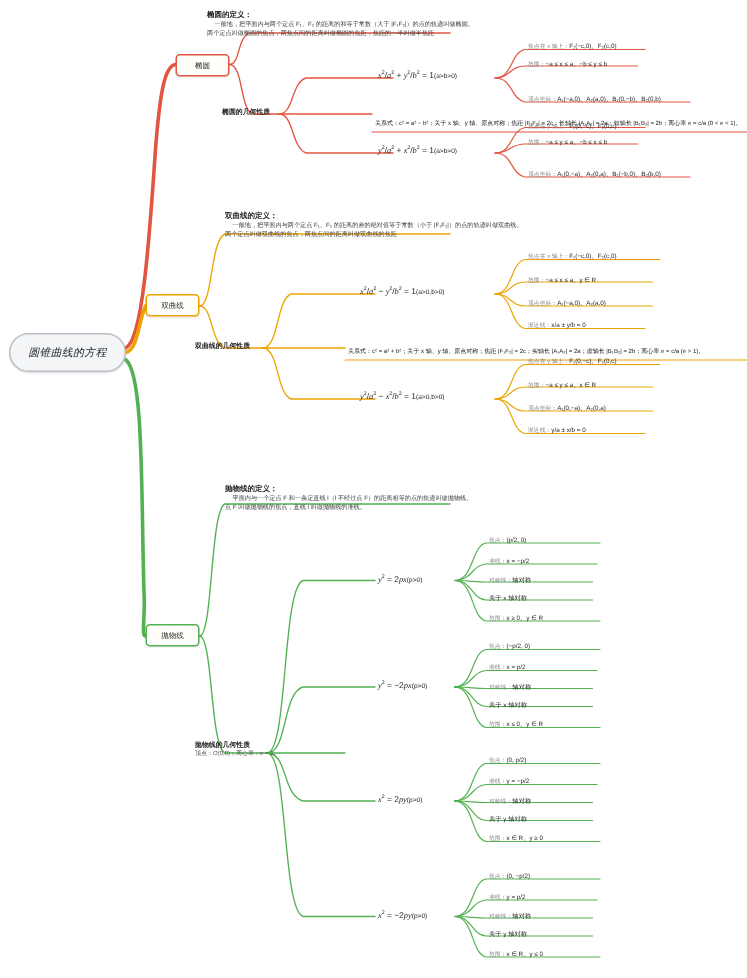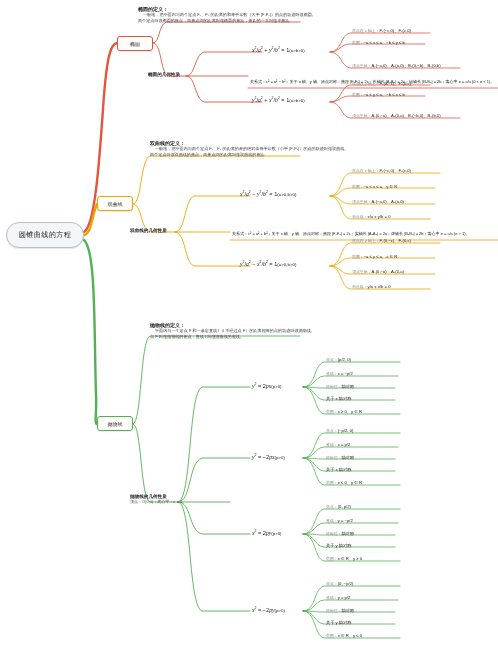--- a/index.html
+++ b/index.html
@@ -17,20 +17,21 @@
   .node{position:absolute;box-sizing:border-box;}
 
   
   .central{
     left:6px;top:222px;width:78px;height:26px;
     border:1px solid #b9c0c7;border-radius:13px;
     background:#f3f5f7;
     display:flex;align-items:center;justify-content:center;
     font-size:7.2px;color:#20262c;letter-spacing:.3px;
     box-shadow:0 1px 1px rgba(0,0,0,.10);
+    font-style:italic;
   }
 
   
   .br{
     width:36px;height:15px;border-radius:3px;border:1px solid;
     background:#fffefb;
     display:flex;align-items:center;justify-content:center;
     font-size:5px;color:#2a2a2a;
     box-shadow:0 1px 1px rgba(0,0,0,.07);
   }

